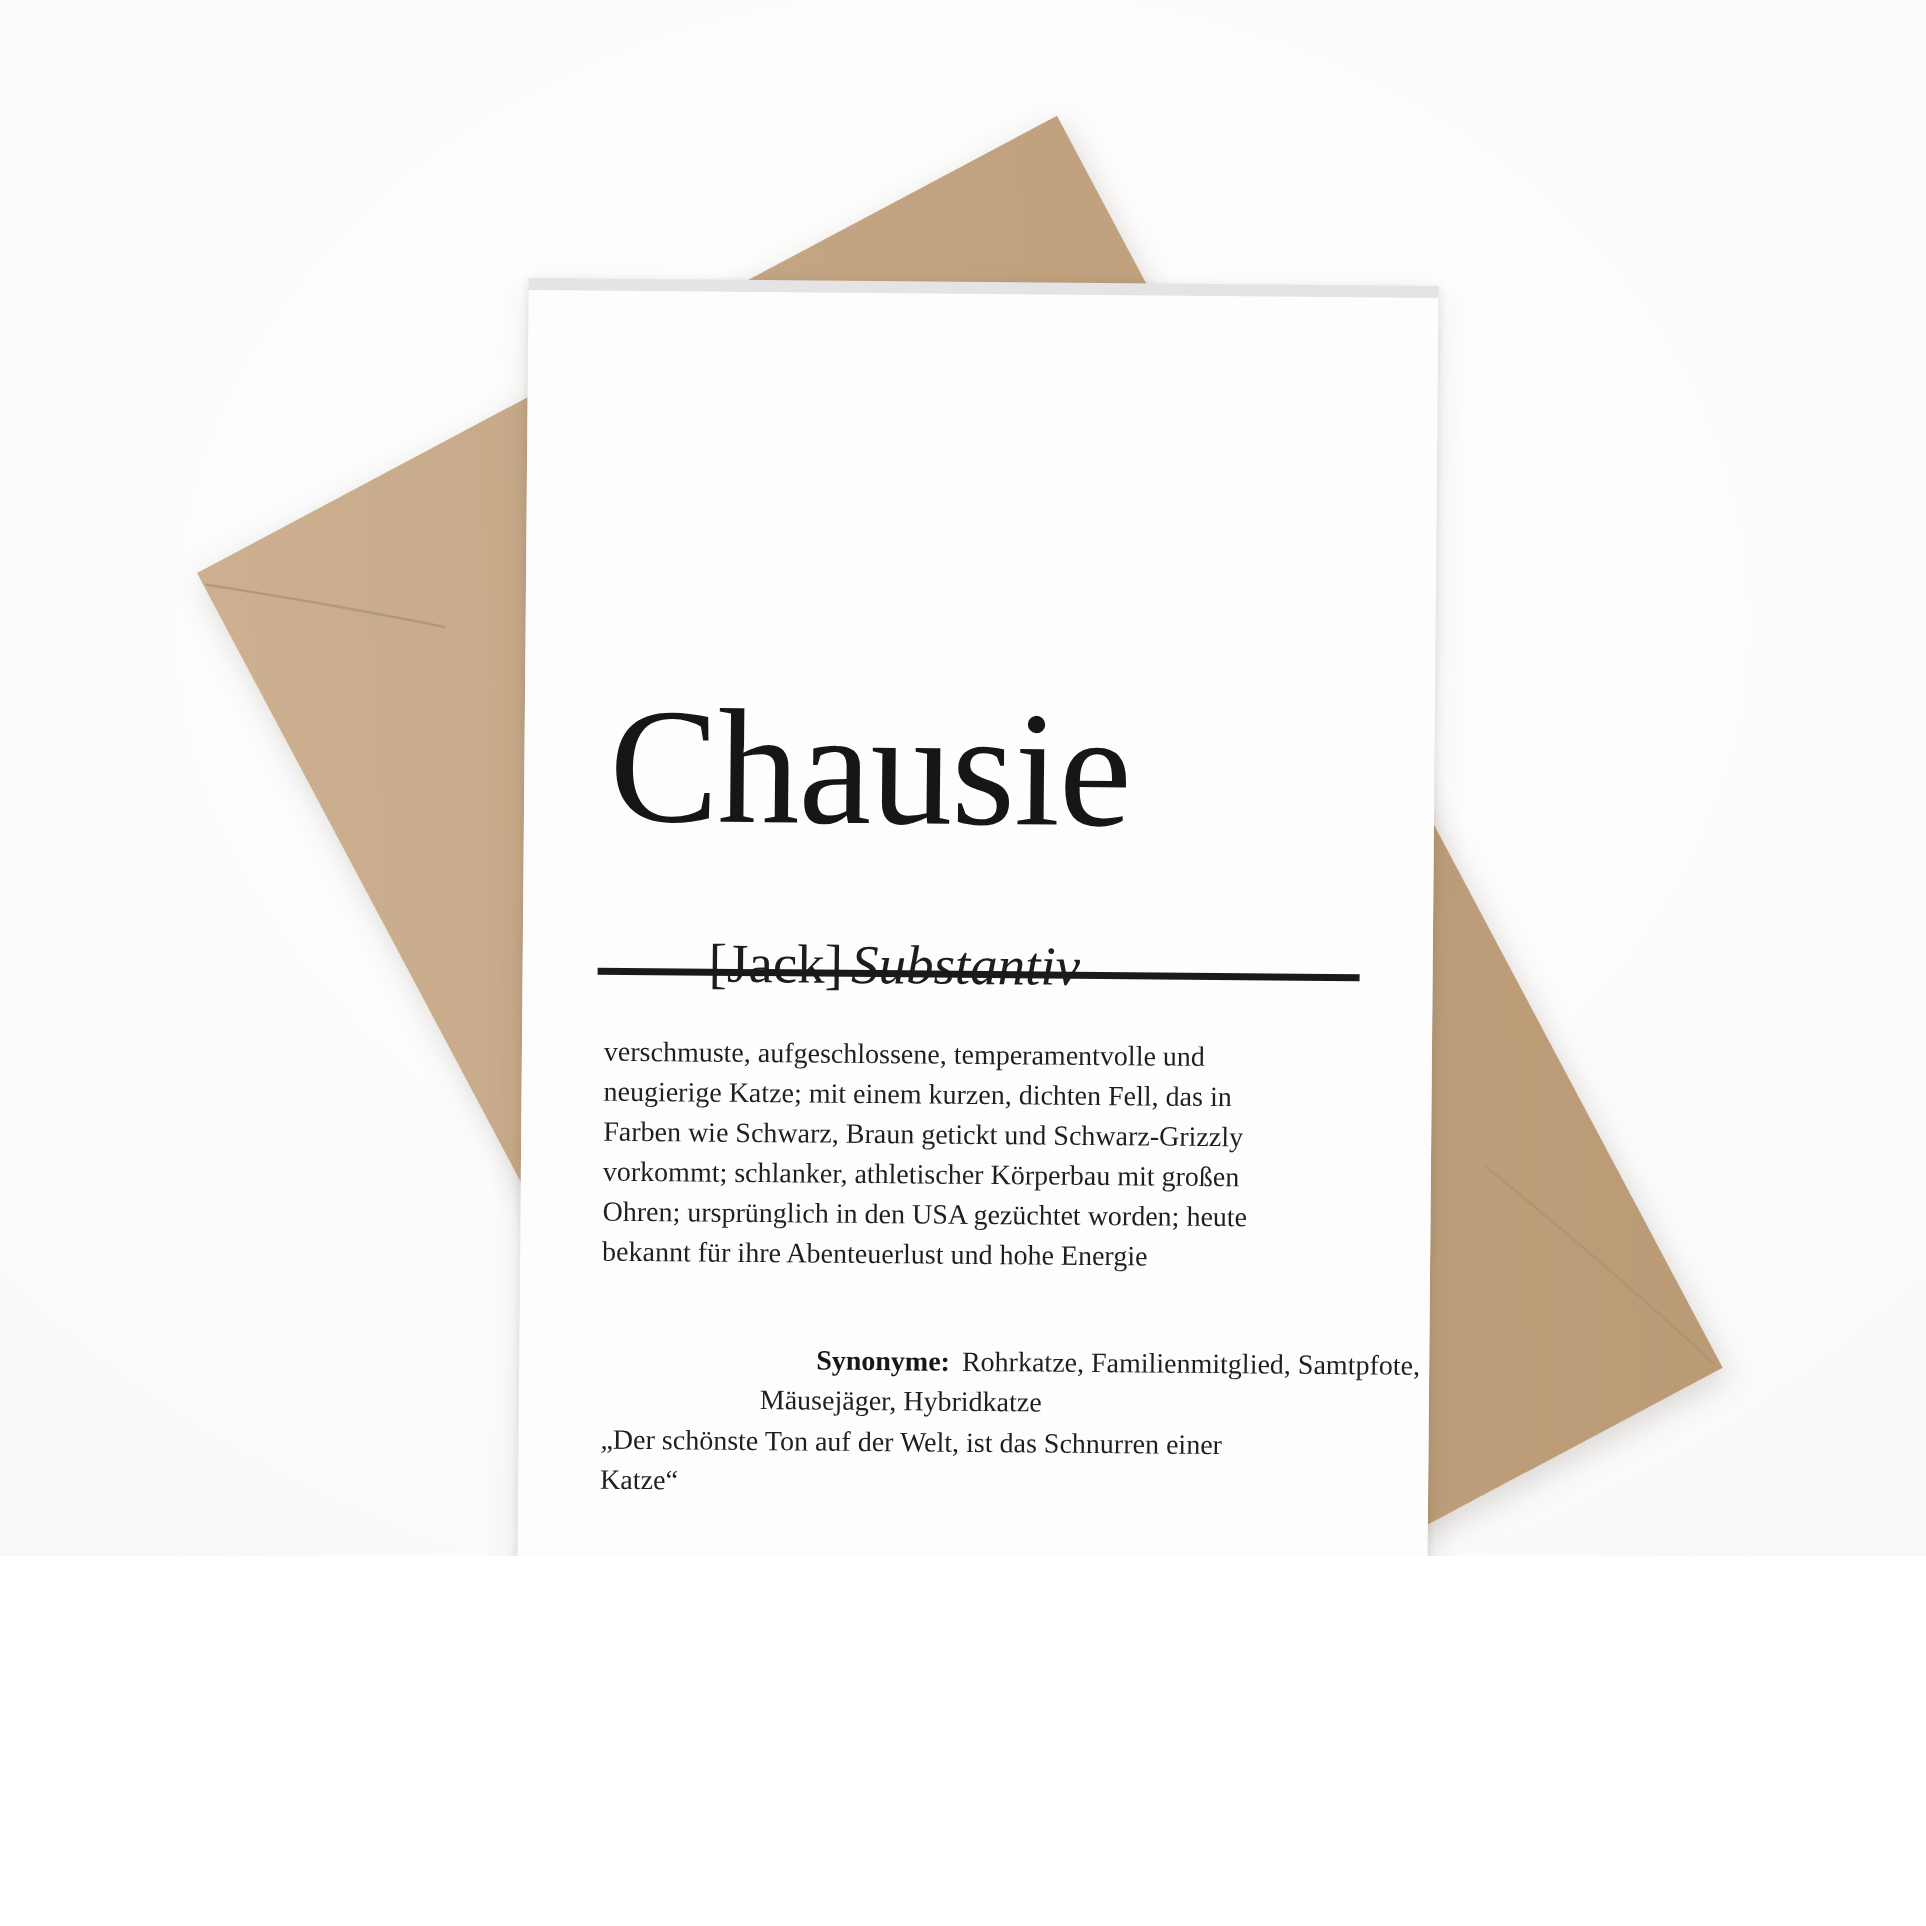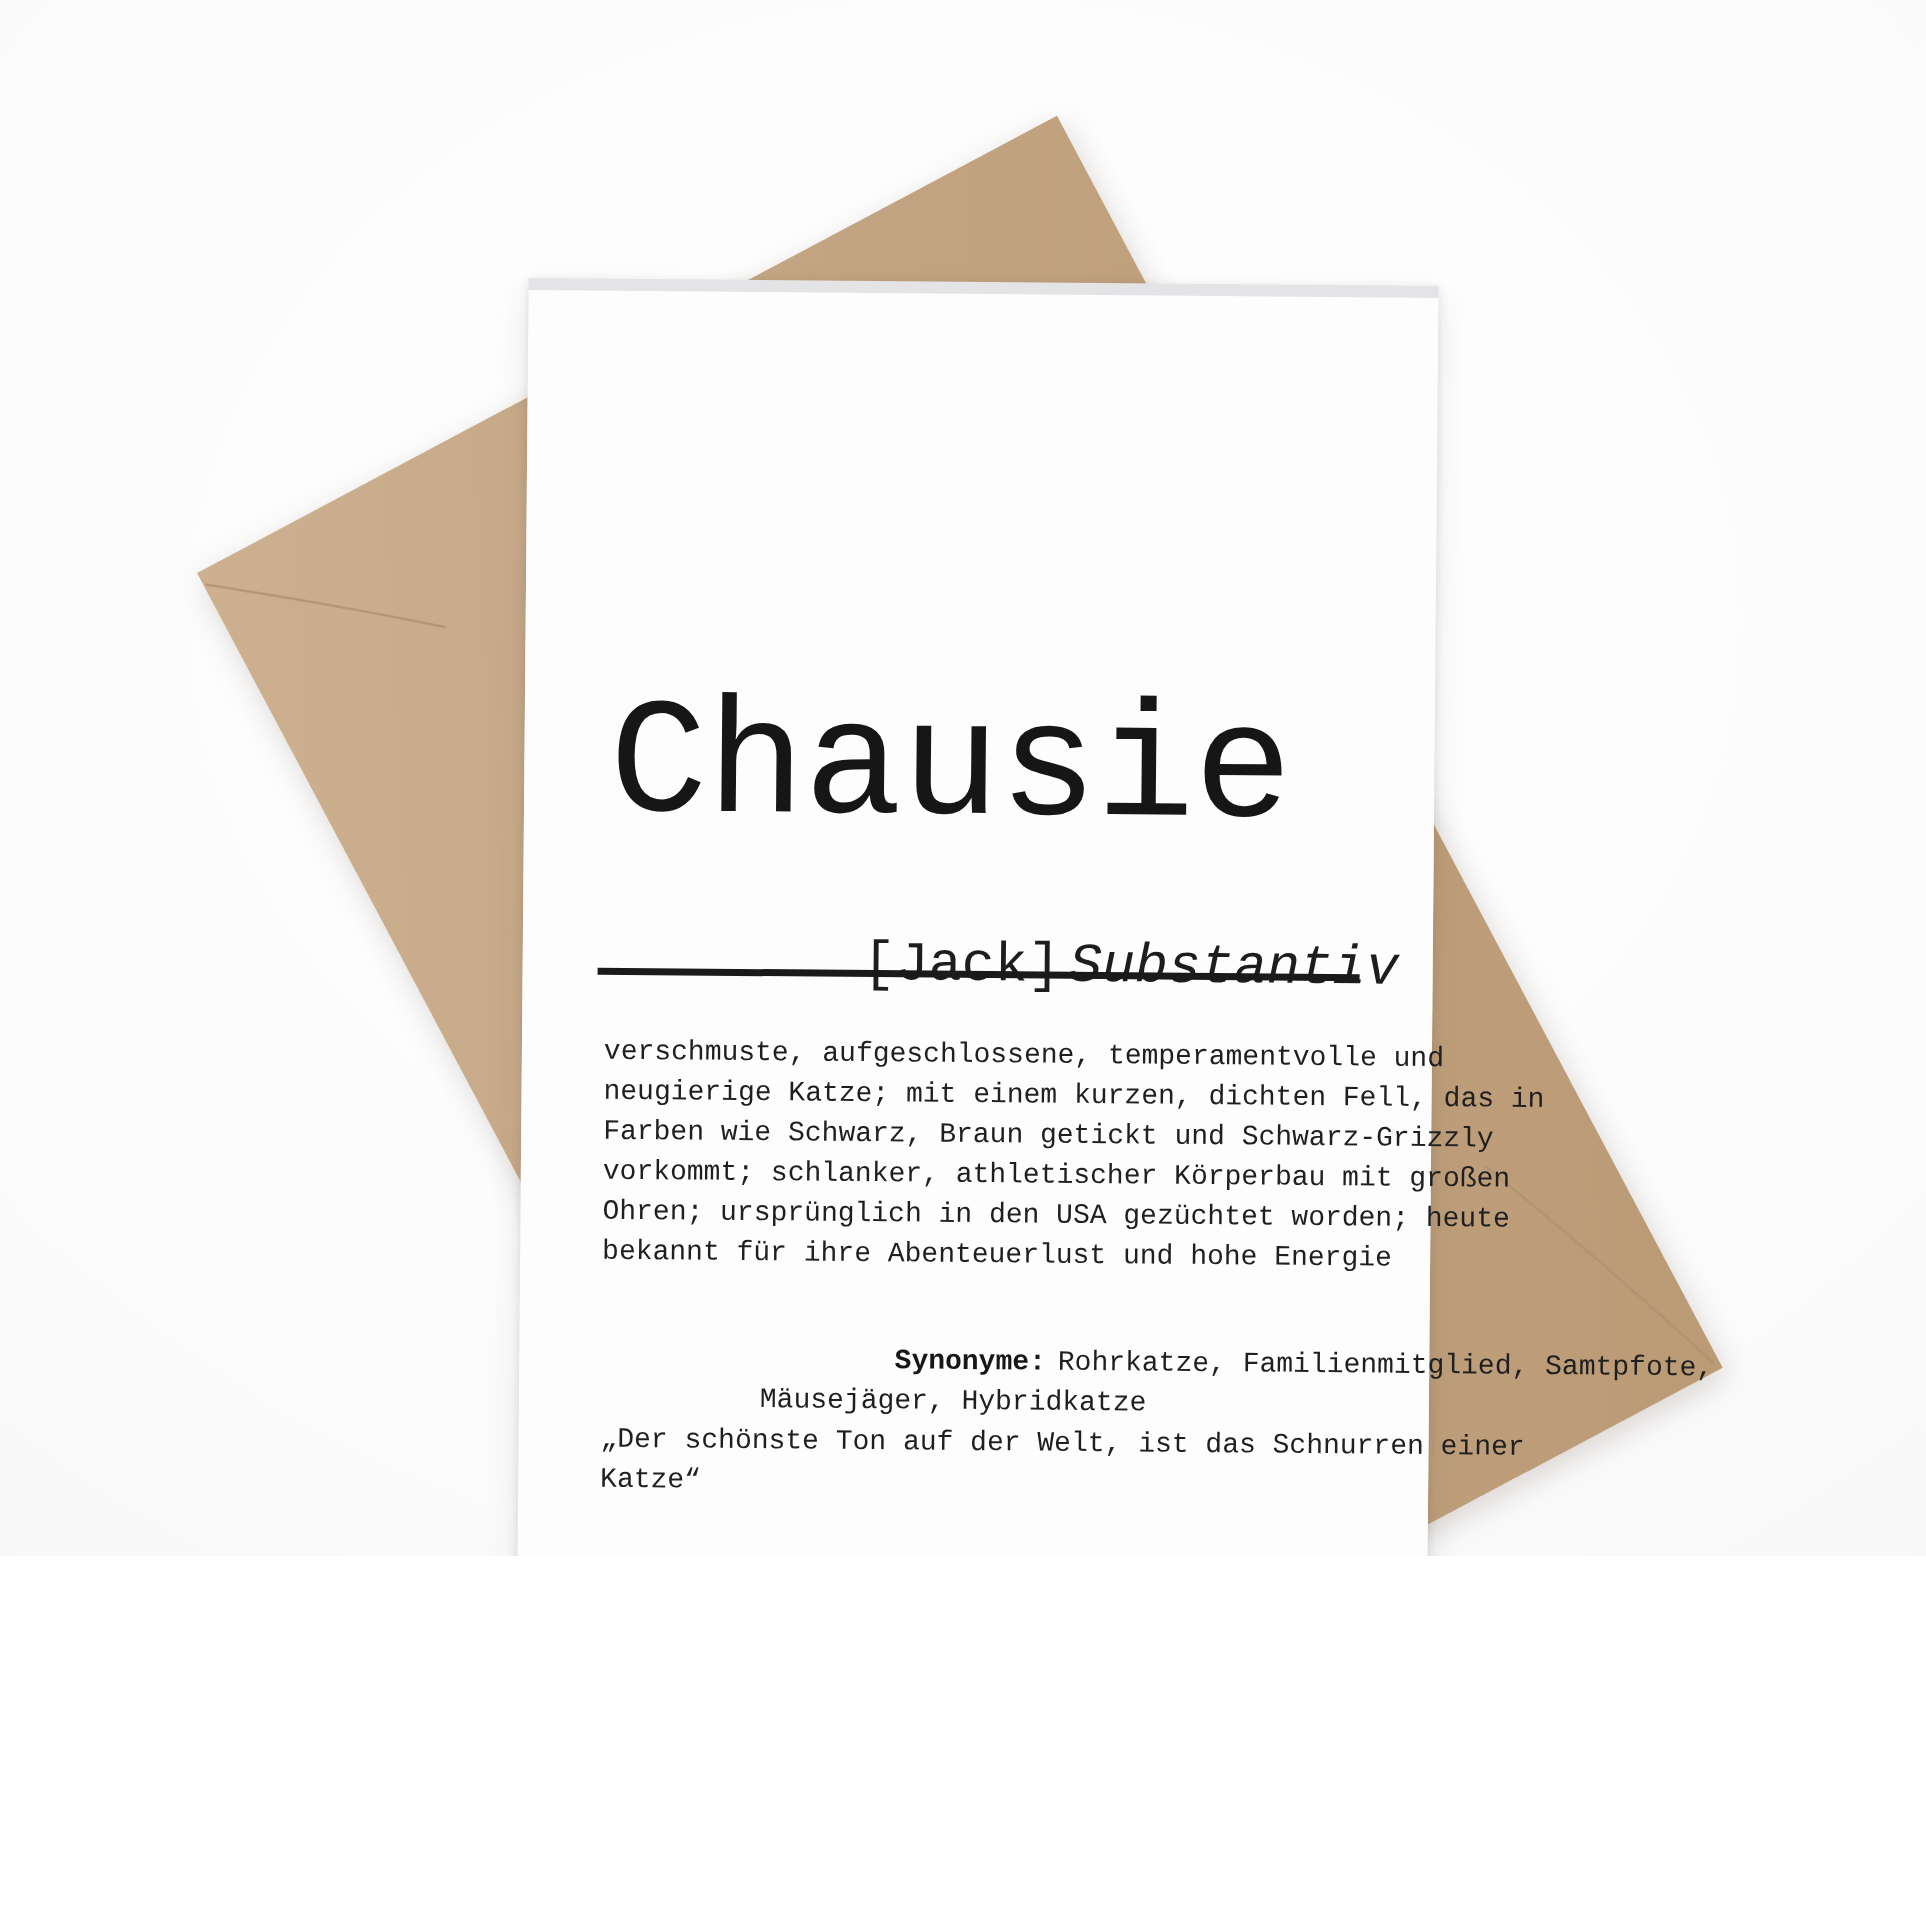--- a/index.html
+++ b/index.html
@@ -10,21 +10,21 @@
     --card-face:#fdfdfd;
     --card-back-edge:#e4e4e6;
     --ink:#1d1d1d;
   }
   html,body{margin:0;padding:0;}
   .scene{
     position:relative;
     width:1927px;height:1556px;
     overflow:hidden;
     background:radial-gradient(120% 120% at 50% 40%, #ffffff 0%, #fbfbfc 50%, #f1f1f3 100%);
-    font-family:Liberation Mono, monospace;
+    font-family:Liberation Serif, serif;
   }
 
   
   .envelope{
     position:absolute;
     left:197px;top:573px;
     width:974px;height:1418px;
     transform:rotate(-28deg);
     transform-origin:0 0;
     background:linear-gradient(115deg, var(--envelope-kraft-light) 0%, var(--envelope-kraft) 45%, var(--envelope-kraft-dark) 100%);

